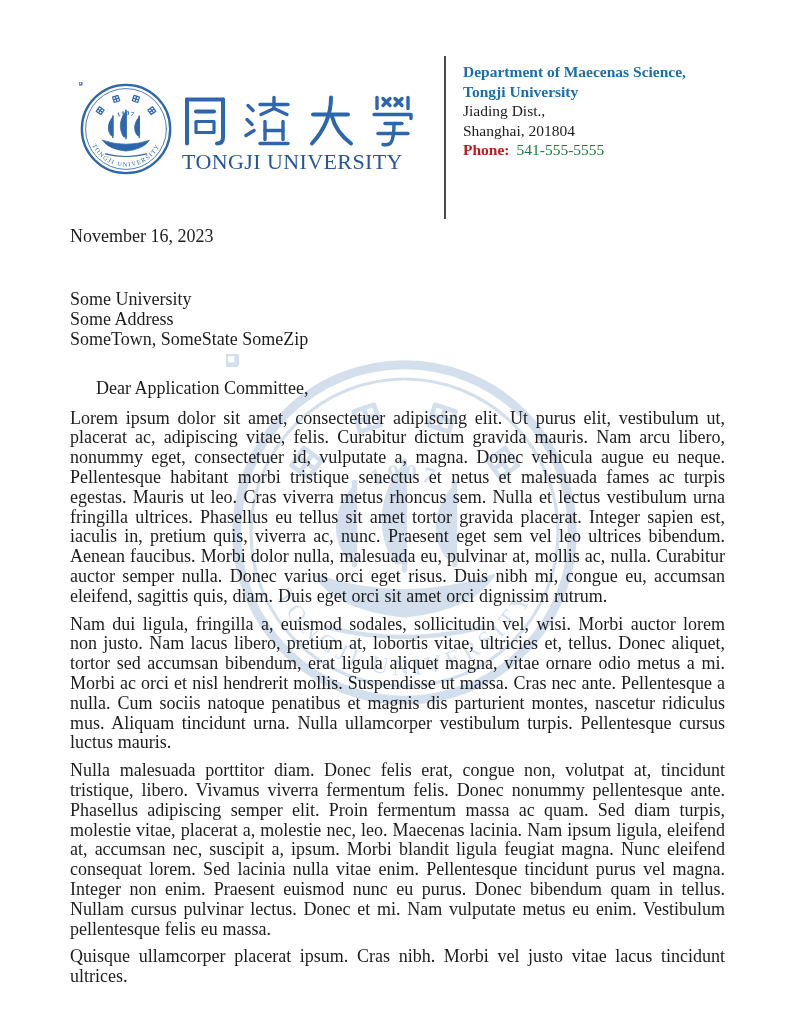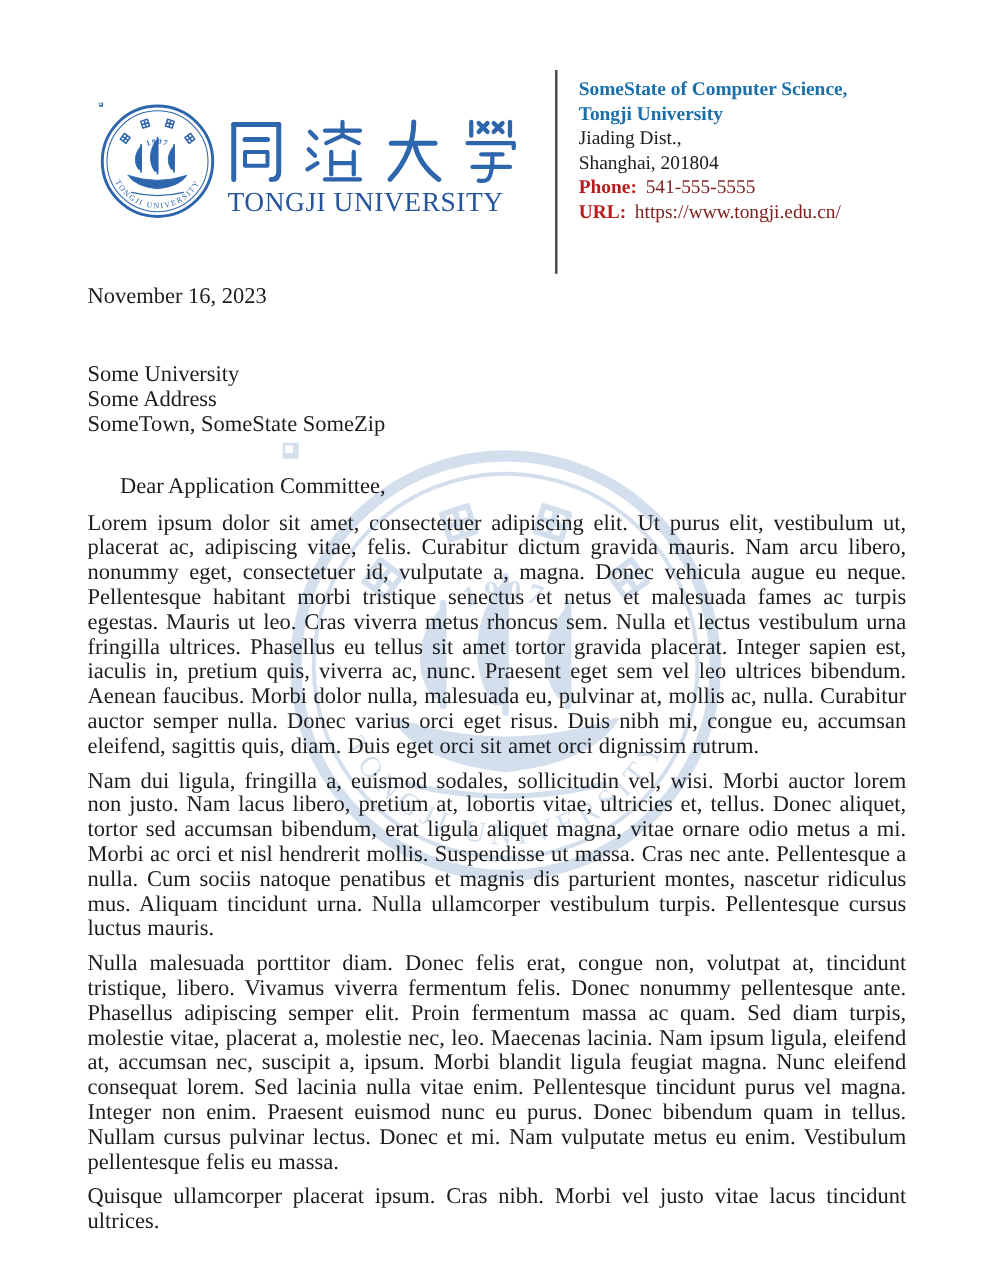--- a/index.html
+++ b/index.html
@@ -26,21 +26,21 @@
     white-space:nowrap;
   }
   .vrule { position:absolute; left:444px; top:56px; width:2px; height:163px; background:#4a4a4a; z-index:2; }
   .contact {
     position:absolute; left:463px; top:62px; width:270px; z-index:2;
     font-size:15.5px; line-height:19.6px;
   }
   .c-strong { font-weight:700; color:#1a6fa9; }
   .c-line { white-space:nowrap; }
   .c-label { font-weight:700; color:#b91c1c; }
-  .c-val { margin-left:7px; color:#7f1d1d; }
+  .c-val { margin-left:7px; color:#15803d; }
 
   
   .letter {
     position:absolute; left:70px; top:227px; width:655px; z-index:1;
     font-size:18px; line-height:19.8px;
   }
   .date { margin-bottom:18px; }
   .recipient { margin-bottom:30px; line-height:20px;margin-top:42px; }
   .salutation { margin-bottom:10px;margin-left:26px; }
   .letter p {
@@ -145,29 +145,26 @@
 
   <svg class="cn-calligraphy" viewBox="0 0 238 56" aria-label="同濟大學">
     <use href="#cnsym"></use>
   </svg>
 
   <div class="wordmark">TONGJI UNIVERSITY</div>
 
   <div class="vrule"></div>
 
   <div class="contact">
-    <div class="c-line c-strong">SomeState of Computer Science,</div>
+    <div class="c-line c-strong">Department of Maecenas Science,</div>
     <div class="c-line c-strong">Tongji University</div>
     <div class="c-line">Jiading Dist.,</div>
     <div class="c-line">Shanghai, 201804</div>
     <div class="c-line">
       <span class="c-label">Phone:</span><span class="c-val">541-555-5555</span>
-    </div>
-    <div class="c-line">
-      <span class="c-label">URL:</span><span class="c-val">https://www.tongji.edu.cn/</span>
     </div>
   </div>
 
   <div class="letter">
     <div class="date">November 16, 2023</div>
 
     <div class="recipient">
       <div>Some University</div>
       <div>Some Address</div>
       <div>SomeTown, SomeState SomeZip</div>

